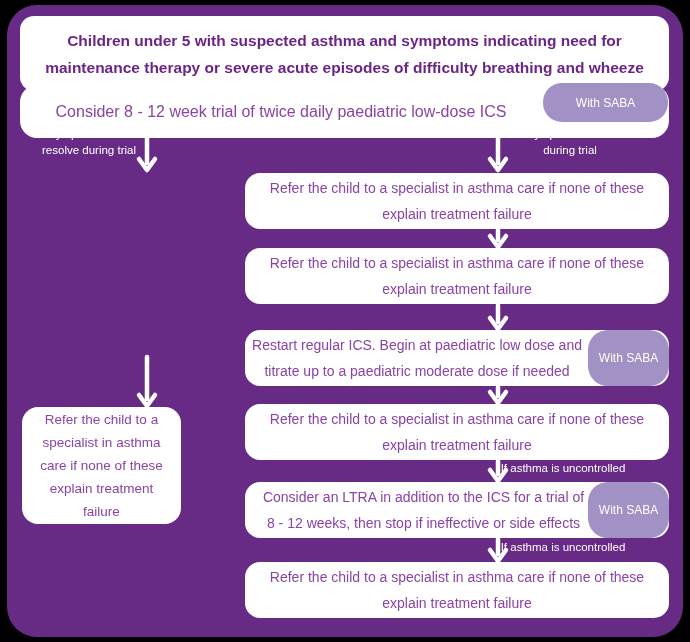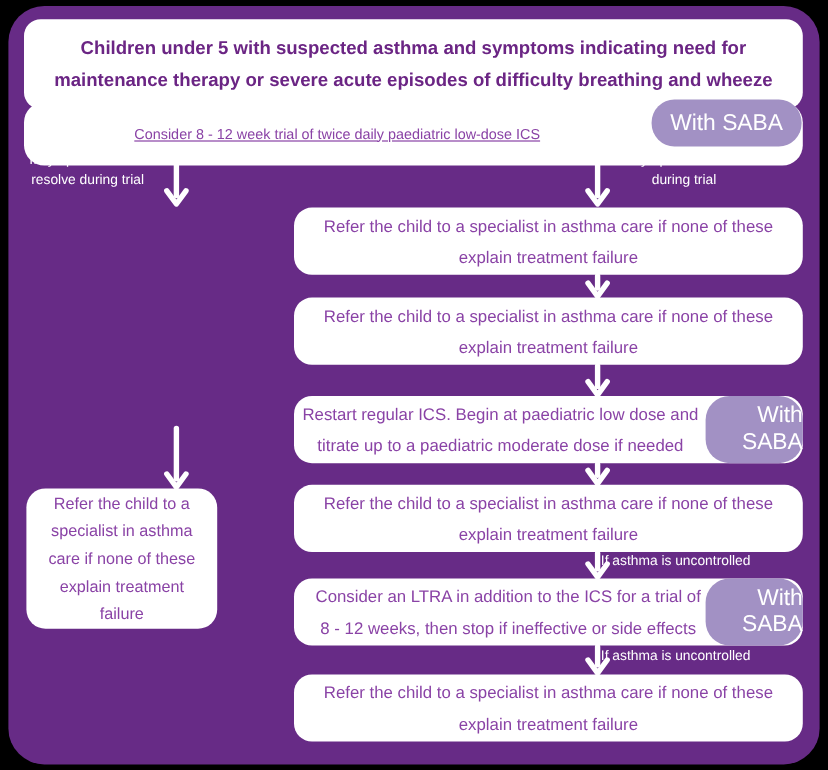--- a/index.html
+++ b/index.html
@@ -35,39 +35,39 @@
     color:var(--box-text);
     white-space:pre-line;
     box-sizing:border-box;
   }
   .title-box{
     left:20px;top:16px;width:649px;height:75px;border-radius:14px;
     color:var(--title-text);
     font-weight:bold;font-size:15.5px;line-height:27px;
   }
   .step1-box{left:20px;top:85px;width:649px;height:53px;border-radius:17px;
-    font-size:12px;padding-right:127px;text-decoration:underline;}
+    font-size:16px;padding-right:127px;}
   .badge{
     position:absolute;
     background:var(--badge-bg);
     color:var(--badge-text);
     display:flex;align-items:center;justify-content:center;
-    font-size:19px;
+    font-size:12px;
     text-align:right;
   }
   .badge-top{left:543px;top:83px;width:125px;height:39px;border-radius:19px;}
   .badge-r3{left:588px;top:330px;width:81px;height:56px;border-radius:20px;}
   .badge-r5{left:588px;top:482px;width:81px;height:56px;border-radius:20px;}
   .flow-label{
     position:absolute;
     color:var(--label-text);
     font-size:11.5px;line-height:15.5px;
     text-align:center;white-space:pre-line;
   }
-  .label-left{left:12px;top:127px;width:122px;}
+  .label-left{left:28px;top:127px;width:122px;}
   .label-right{left:503px;top:127px;width:134px;}
   .label-uncontrolled{width:206px;text-align:center;}
   .label-unc1{left:460px;top:461px;}
   .label-unc2{left:460px;top:540px;}
   .lbox1{left:22px;top:174px;width:151px;height:182px;border-radius:16px;
     font-size:13.5px;line-height:22.7px;}
   .lbox2{left:22px;top:407px;width:159px;height:117px;border-radius:16px;
     font-size:13.5px;line-height:23px;}
   .rbox{left:245px;width:424px;height:56px;font-size:14px;line-height:26px;}
   .r1{top:173px;}

